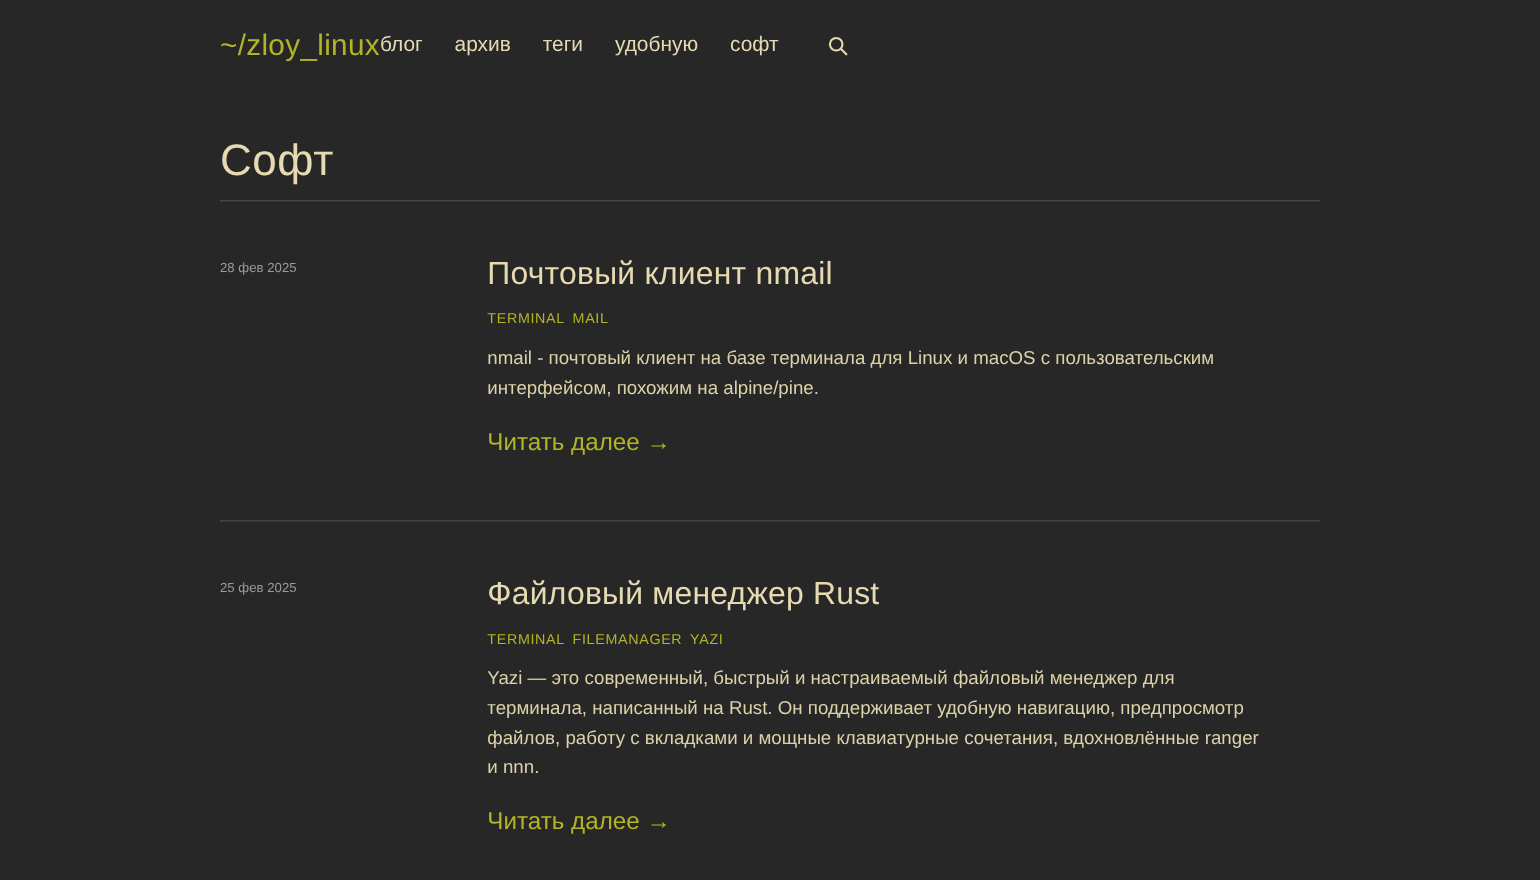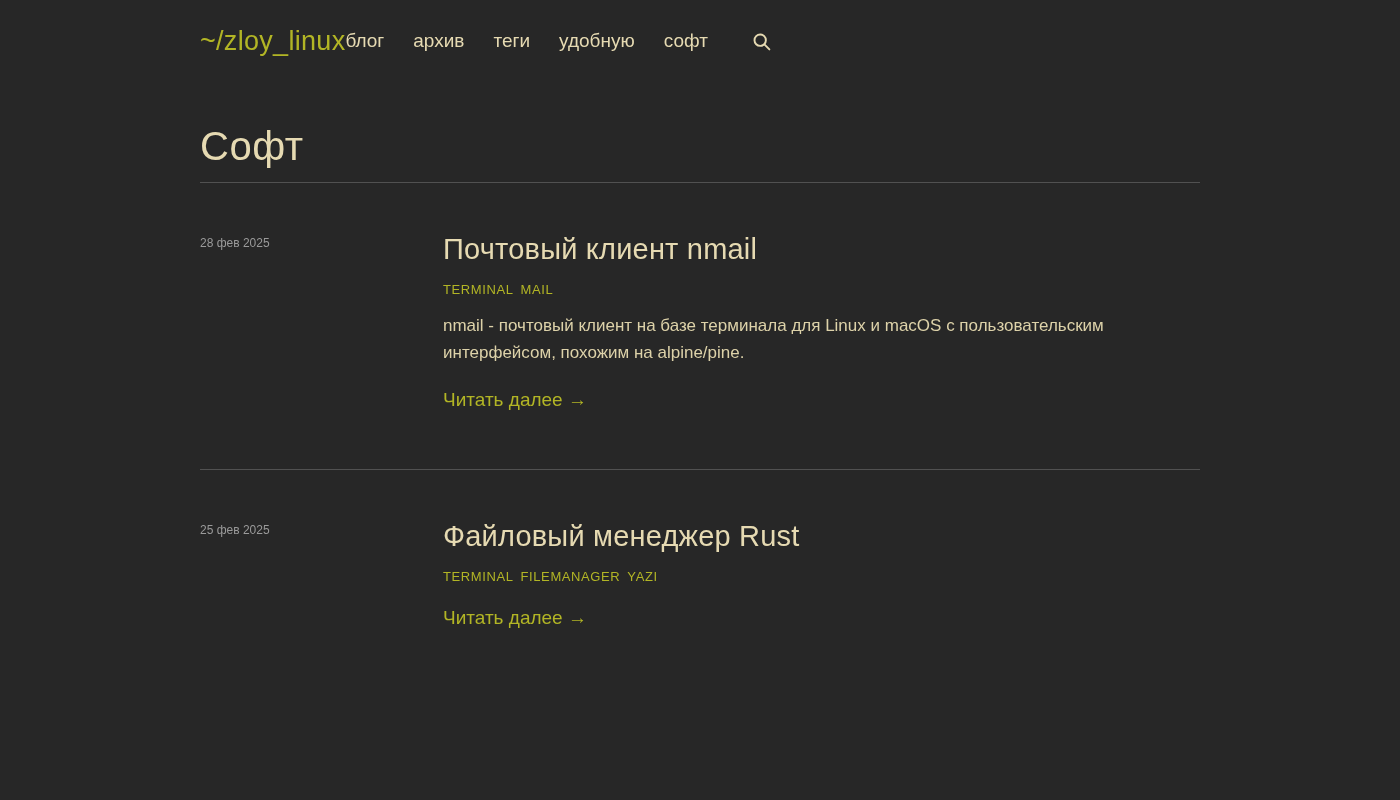--- a/index.html
+++ b/index.html
@@ -96,21 +96,21 @@
     margin-top: 15px;
     max-width: 712px;
     color: var(--body-text);
     font-size: 17px;
     line-height: 27px;
   }
   .read-more {
     display: inline-block;
     margin-top: 23px;
     color: var(--accent);
-    font-size: 19px;
+    font-size: 22px;
     text-decoration: none;
     cursor: pointer;
   }
 </style>
 </head>
 <body>
 
 <div class="container">
 
   <header class="site-header">
@@ -154,17 +154,18 @@
     <div class="post-date">25 фев 2025</div>
     <div class="post-body">
       <h2 class="post-title">
         <a>Файловый менеджер Rust</a>
       </h2>
       <div class="post-tags">
         <a class="post-tag">TERMINAL</a>
         <a class="post-tag">FILEMANAGER</a>
         <a class="post-tag">YAZI</a>
       </div>
+      <p class="post-excerpt">Yazi — это современный, быстрый и настраиваемый файловый менеджер для терминала, написанный на Rust. Он поддерживает удобную навигацию, предпросмотр файлов, работу с вкладками и мощные клавиатурные сочетания, вдохновлённые ranger и nnn.</p>
       <a class="read-more">Читать далее →</a>
     </div>
   </section>
 
 </div>
 
 </body></html>

